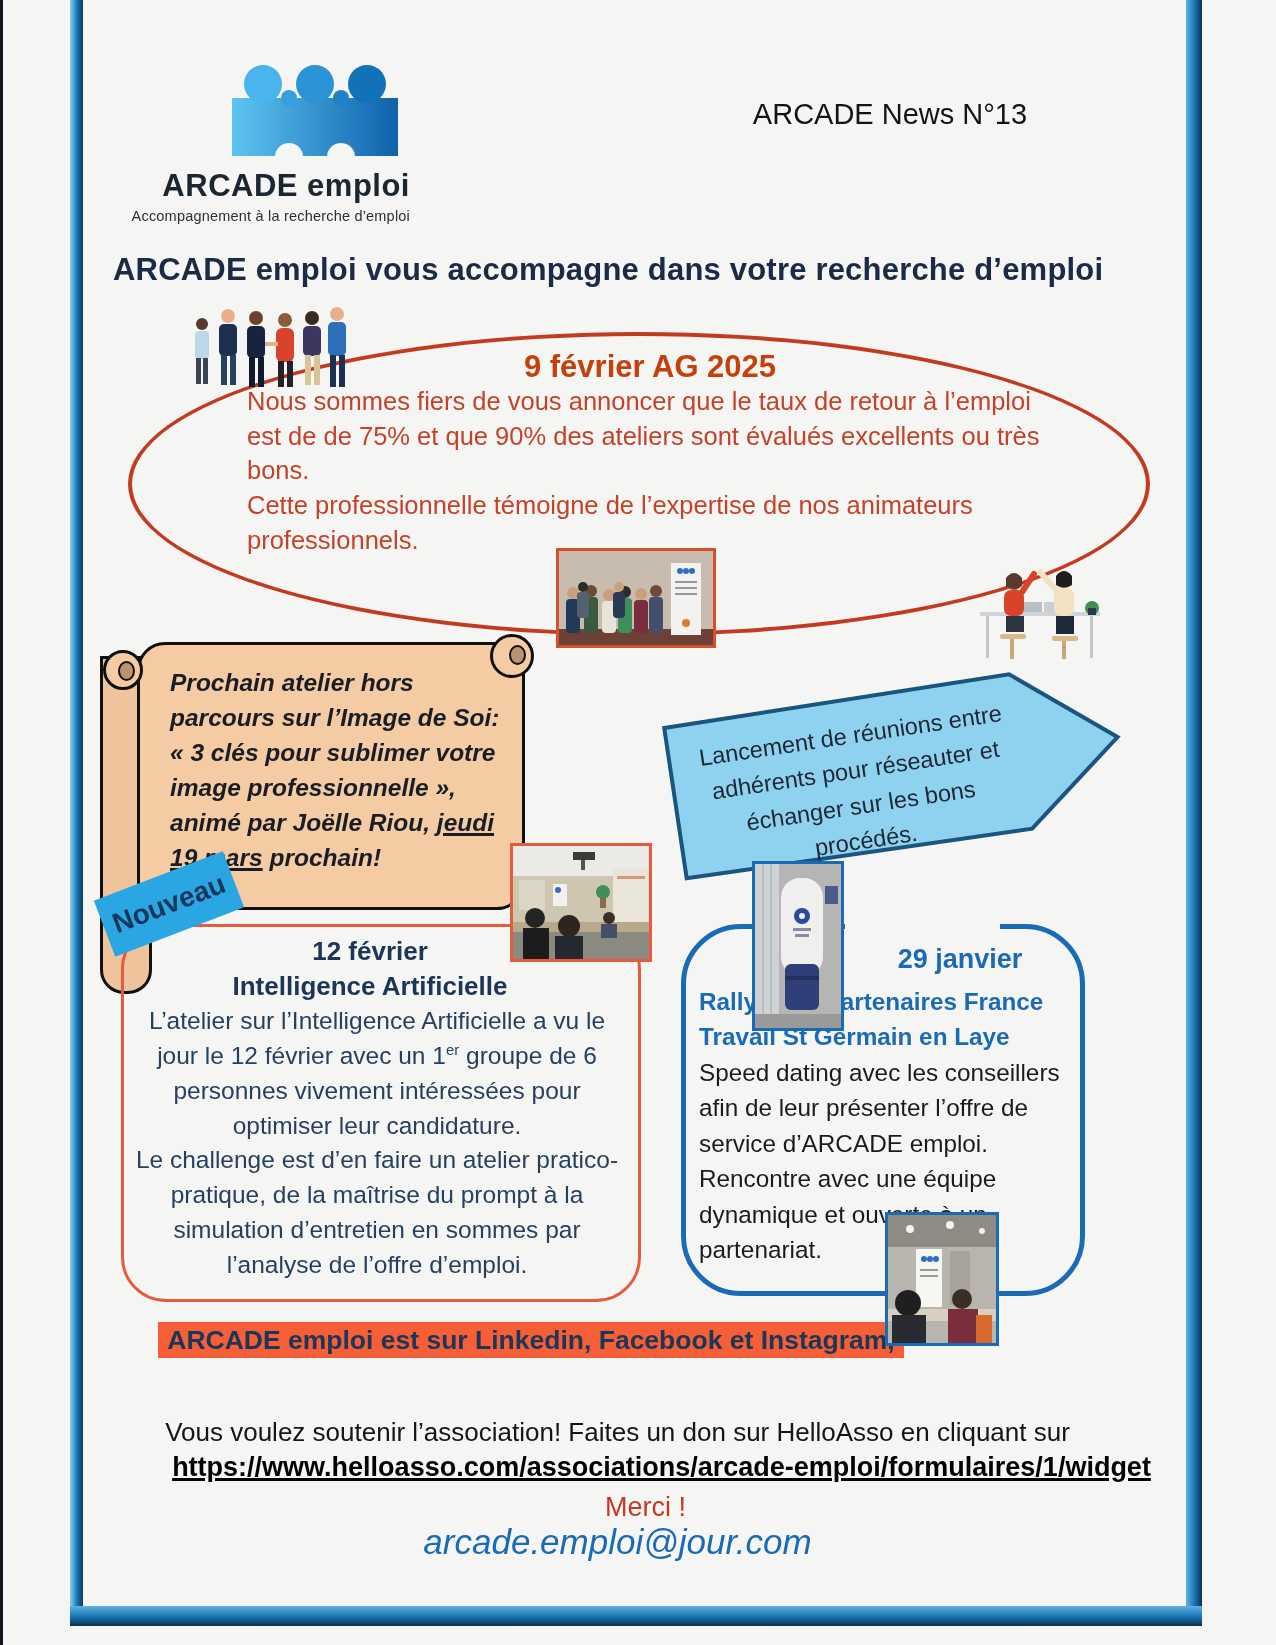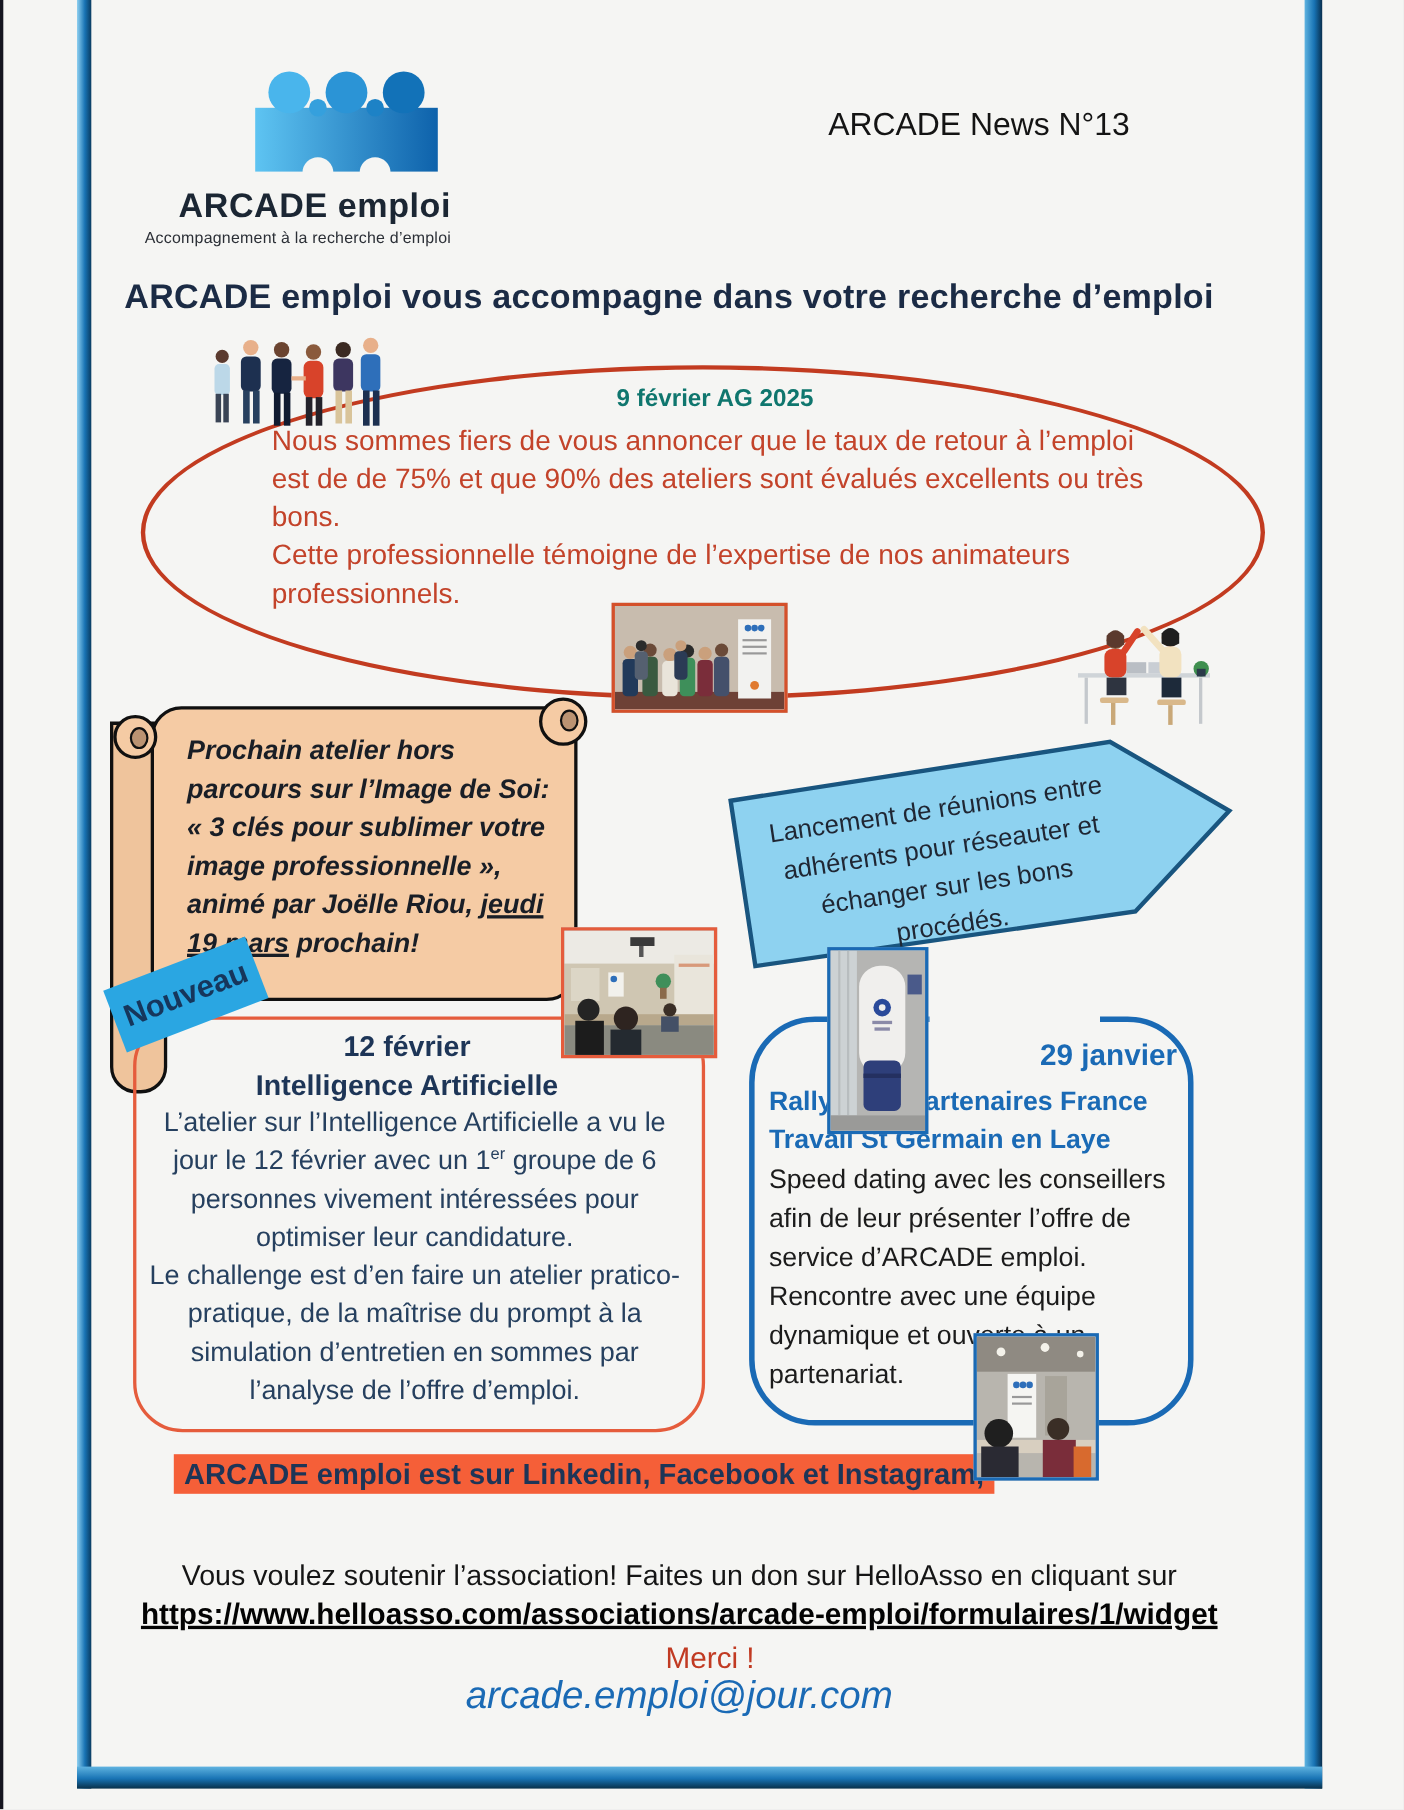--- a/index.html
+++ b/index.html
@@ -27,21 +27,21 @@
   .news-title{left:720px;top:98px;width:340px;text-align:center;
     font-size:29px;color:#141414;z-index:2;}
 
   .main-title{left:113px;top:252px;font-size:31px;font-weight:700;color:#1b2b45;
     white-space:nowrap;z-index:2;letter-spacing:.2px;}
 
   
   .ag-ellipse{left:128px;top:332px;width:1014px;height:296px;border:4px solid #c23b20;
     border-radius:50%;z-index:1;}
   .ag-title{left:300px;top:349px;width:700px;text-align:center;
-    font-size:22px;font-weight:700;color:#0f766e;z-index:2;}
+    font-size:31px;font-weight:700;color:#c2410c;z-index:2;}
   .ag-para{left:247px;top:384px;width:805px;font-size:25.5px;line-height:1.36;
     color:#c3432a;z-index:2;}
 
   .illus{z-index:4;}
   .people-illus{left:188px;top:298px;width:158px;height:98px;}
   .highfive-illus{left:972px;top:550px;width:136px;height:112px;}
 
   
   .photo{z-index:6;overflow:hidden;background:#ccc;}
   .photo svg{display:block;}
@@ -80,35 +80,35 @@
   .ia-title{left:150px;top:934px;width:440px;text-align:center;z-index:4;
     font-size:26px;font-weight:700;color:#1d3557;line-height:1.35;}
   .ia-body{left:133px;top:1004px;width:488px;text-align:center;z-index:4;
     font-size:24.5px;color:#26405f;line-height:1.42;}
   .ia-body sup{font-size:15px;margin-top:28px;}
 
   
   .rallye-box{left:681px;top:924px;width:394px;height:362px;border:5px solid #1a6ab5;
     border-radius:60px;z-index:2;}
   .rallye-gap{left:845px;top:920px;width:155px;height:14px;background:#f5f5f3;z-index:3;}
-  .rallye-title{left:850px;top:944px;width:220px;text-align:right;z-index:4;
+  .rallye-title{left:850px;top:944px;width:220px;text-align:center;z-index:4;
     font-size:27px;font-weight:700;color:#1a6ab5;}
   .rallye-body{left:699px;top:984px;width:368px;z-index:4;
     font-size:24.3px;color:#1b1b1b;line-height:1.46;}
   .rallye-lead{font-weight:700;color:#1a6ab5;}
 
   
   .social-block{left:0;top:1320px;width:1062px;text-align:center;z-index:4;
     font-size:26.5px;font-weight:700;color:#1d3557;line-height:1.55;}
   .hl{background:#f55f38;padding:3px 9px;}
   .support-text{left:75px;top:1417px;width:1085px;text-align:center;
     font-size:26px;color:#151515;z-index:4;}
   .donate-link{left:75px;top:1452px;width:1085px;text-align:center;z-index:4;
     font-size:27px;font-weight:700;color:#030303;text-decoration:underline;
-    text-decoration-thickness:2.5px;display:block;}
+    text-decoration-thickness:2.5px;display:block;padding-left:44px;}
   .thanks{left:75px;top:1492px;width:1085px;text-align:center;
     font-size:27px;color:#c13a22;z-index:4;padding-left:28px;}
   .email{left:75px;top:1522px;width:1085px;text-align:center;
     font-size:35px;font-style:italic;color:#1a6ab5;z-index:4;}
 </style>
 </head>
 <body>
 
 <div id="page">
 

